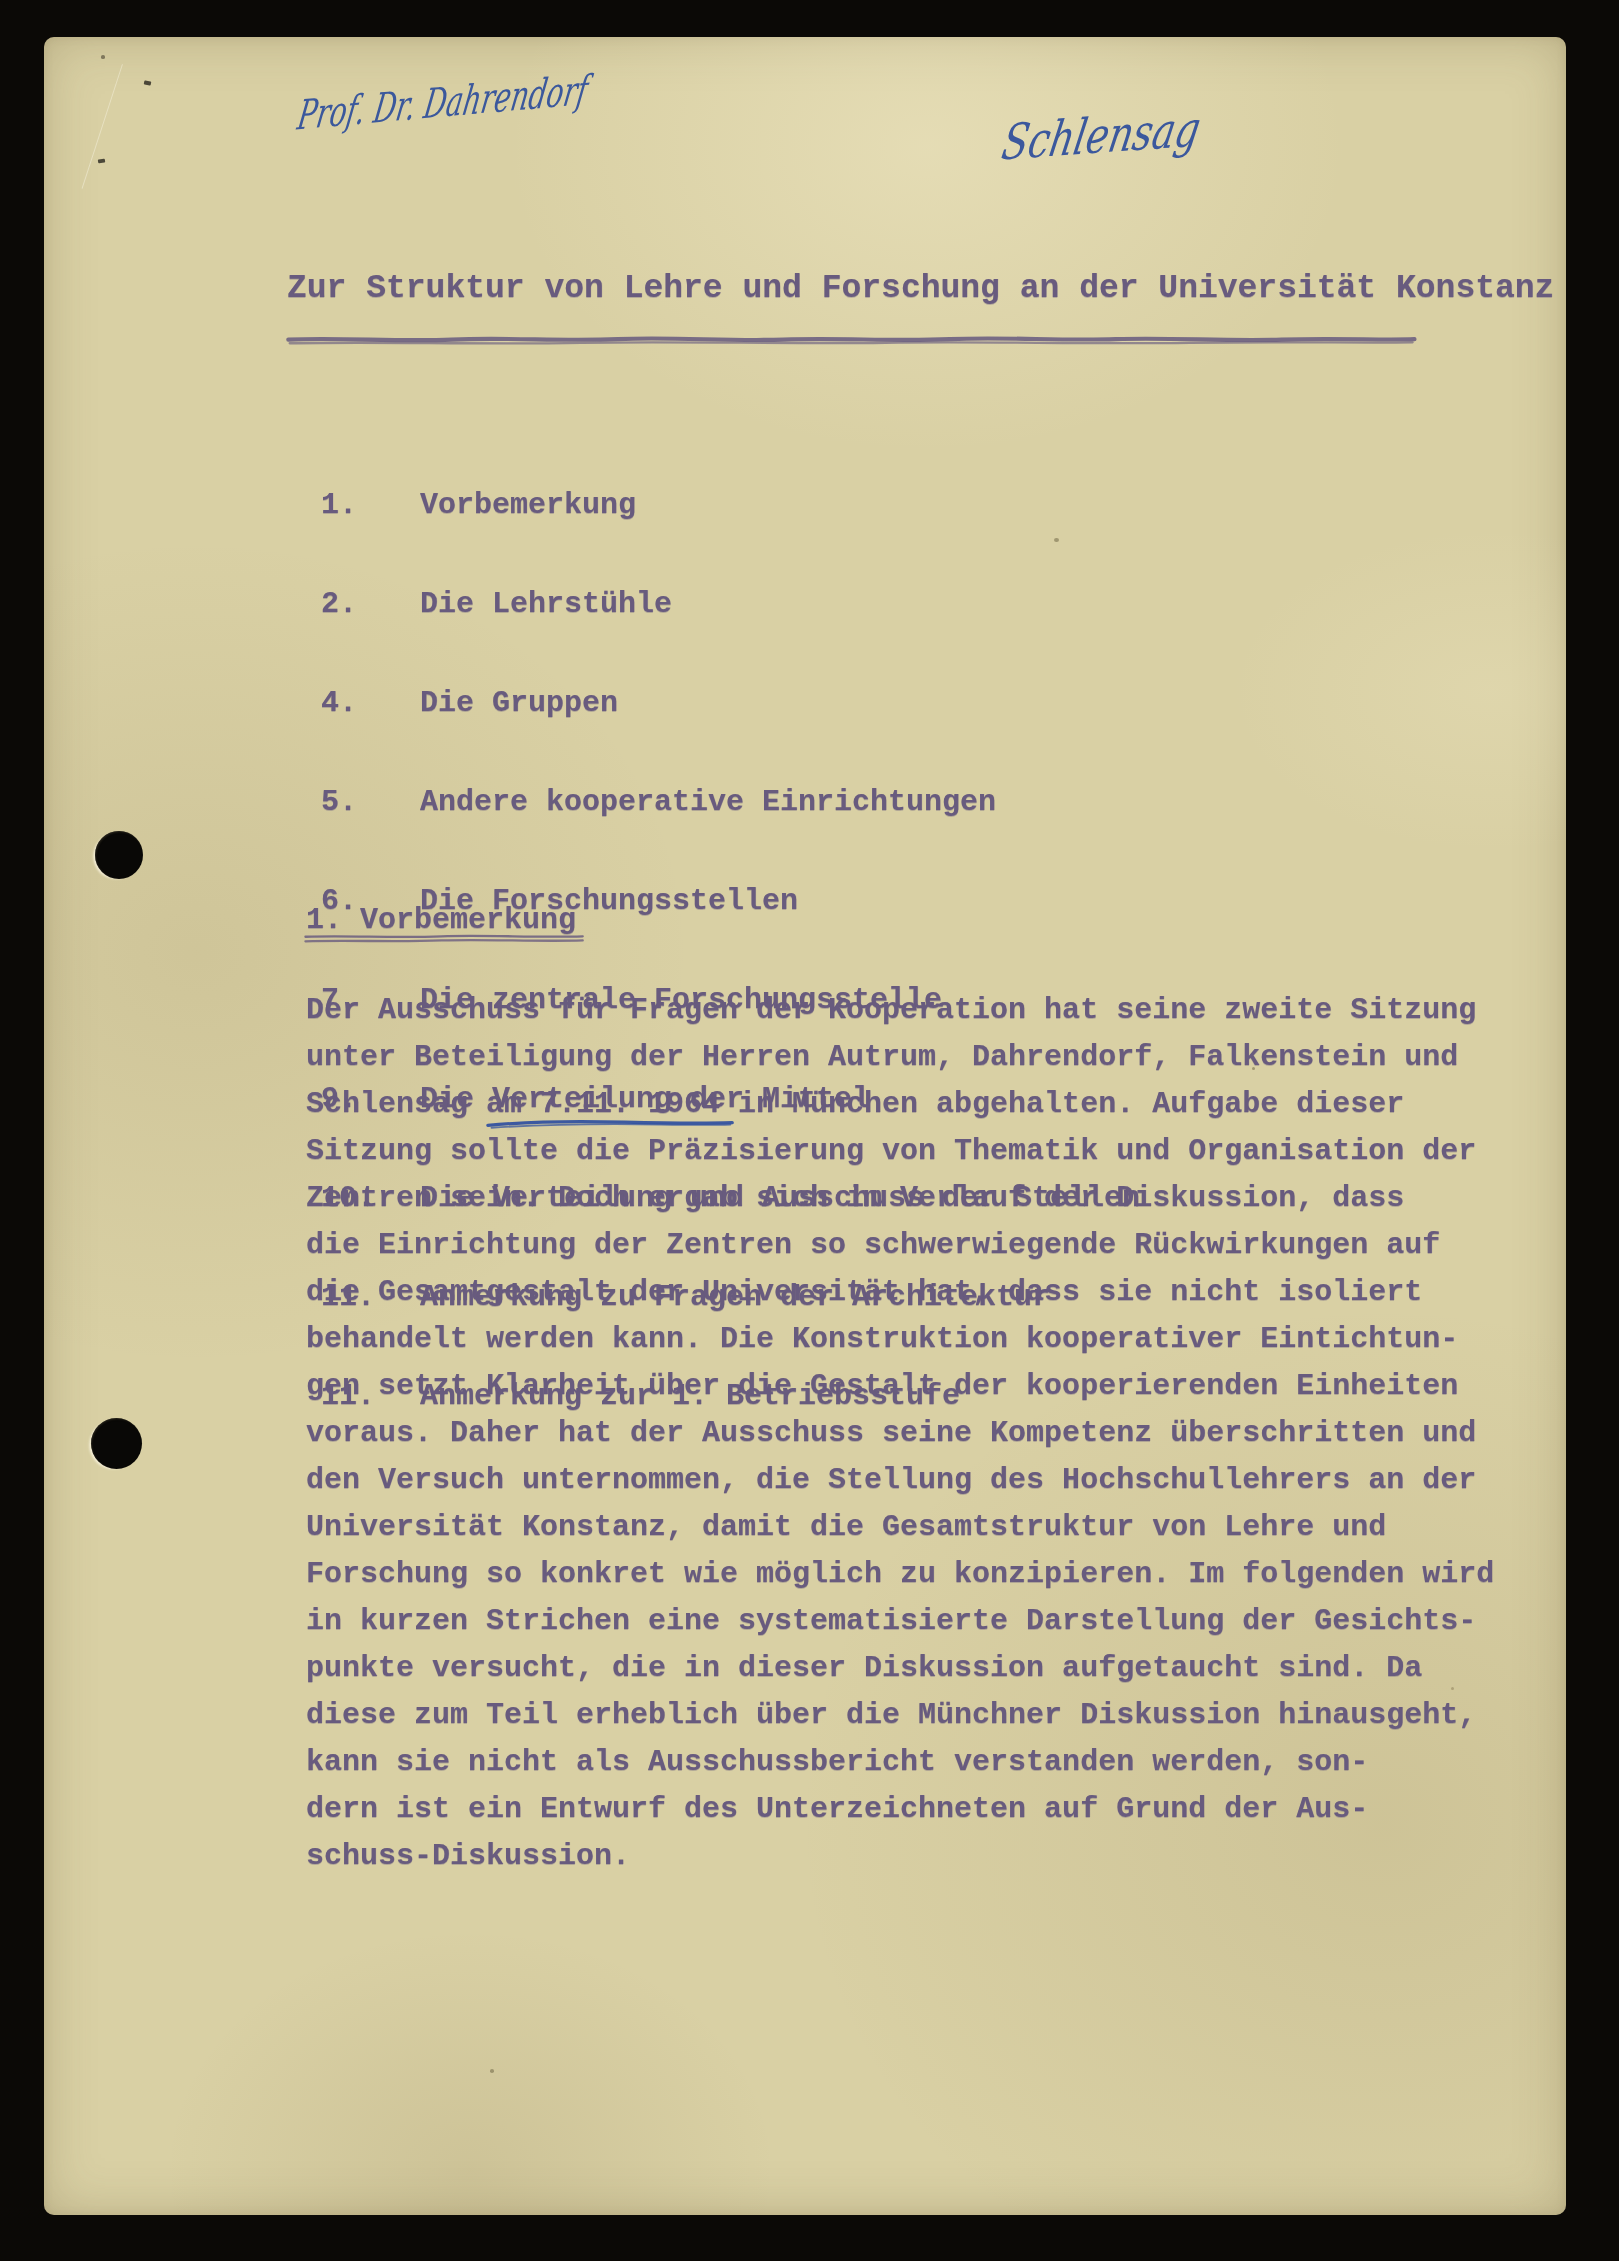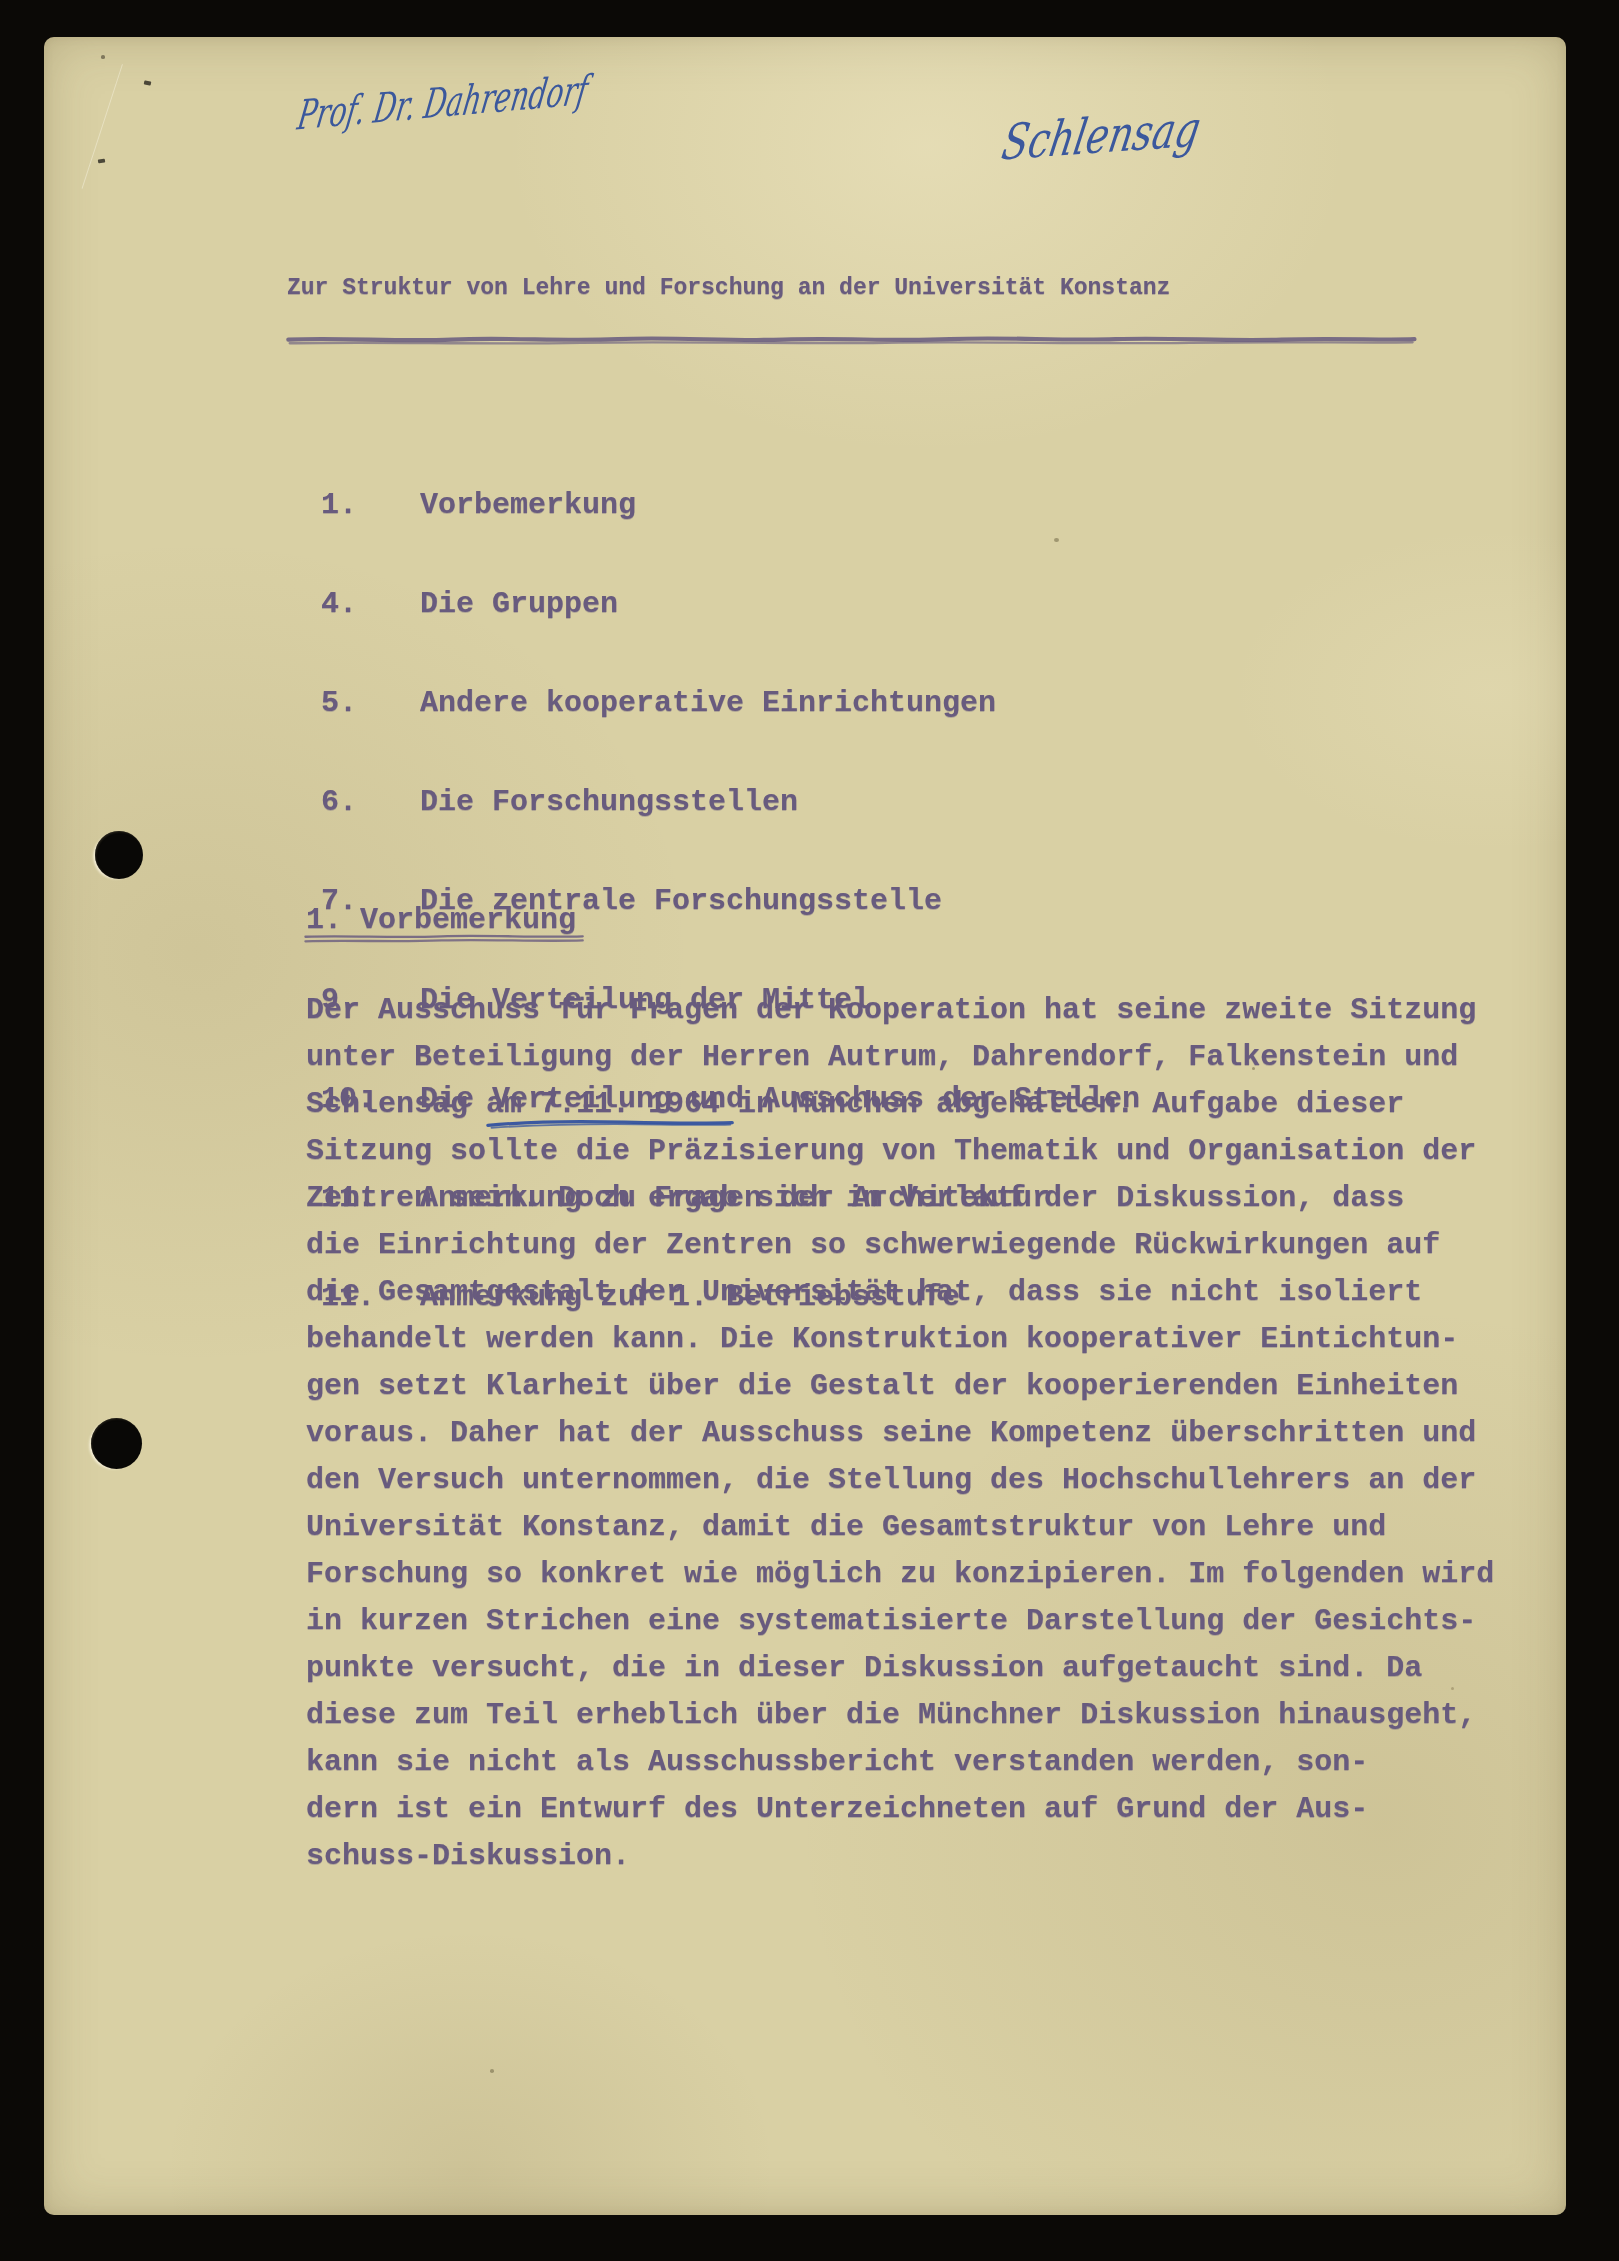--- a/index.html
+++ b/index.html
@@ -25,21 +25,21 @@
       radial-gradient(369px 231px at 95% 30%,  rgba(235,227,190,.30), transparent 70%);
   }
   .typed{
     position:absolute;
     font-family:"Liberation Mono", monospace;
     font-weight:700;
     color:#685b7e;
     text-shadow: 0 0.5px 0.5px rgba(104,91,125,.35), 0.5px 0 0.5px rgba(104,91,125,.22);
     white-space:pre;
   }
-  .title{ left:243px; top:233px; font-size:23px; line-height:37px; letter-spacing:0; }
+  .title{ left:243px; top:233px; font-size:33px; line-height:37px; letter-spacing:0; }
   .toc{ left:277px; top:386px; font-size:30px; line-height:33px; }
   .toc-row{ height:33px; }
   .toc-num{ display:inline-block; width:99px; }
   .heading{ left:262px; top:866px; font-size:30px; }
   .paragraph{
     left:262px; top:950px; width:1282px;
     font-size:30px; line-height:47px;
     white-space:pre-line;
   }
   .handwriting{
@@ -88,20 +88,21 @@
 
   <div class="typed title">Zur Struktur von Lehre und Forschung an der Universität Konstanz</div>
 
   <svg class="underline-svg u-title" width="1134" height="13" viewBox="0 0 2460 28">
     <path d="M5,12 C120,7 240,17 360,12 C480,7 600,16 720,11 C840,6 960,16 1080,12 C1200,8 1320,16 1440,11 C1560,6 1680,15 1800,11 C1920,7 2040,16 2160,12 C2280,8 2380,14 2448,11" stroke="#6a5d7f" stroke-width="9" fill="none" stroke-linecap="round" opacity="0.88"></path>
     <path d="M8,20 C200,16 420,23 640,19 C860,15 1080,22 1300,19 C1520,16 1740,22 1960,19 C2180,16 2330,20 2444,18" stroke="#6a5d7f" stroke-width="5" fill="none" stroke-linecap="round" opacity="0.65"></path>
   </svg>
 
   <div class="typed toc">
     <div class="toc-row"><span class="toc-num">1.</span><span>Vorbemerkung</span></div>
+    <div class="toc-row"><span class="toc-num">2.</span><span>Die Lehrstühle</span></div>
     <div class="toc-row"><span class="toc-num">4.</span><span>Die Gruppen</span></div>
     <div class="toc-row"><span class="toc-num">5.</span><span>Andere kooperative Einrichtungen</span></div>
     <div class="toc-row"><span class="toc-num">6.</span><span>Die Forschungsstellen</span></div>
     <div class="toc-row"><span class="toc-num">7.</span><span>Die zentrale Forschungsstelle</span></div>
     <div class="toc-row"><span class="toc-num">9.</span><span>Die Verteilung der Mittel</span></div>
     <div class="toc-row"><span class="toc-num">10.</span><span>Die Verteilung und Ausschuss der Stellen</span></div>
     <div class="toc-row"><span class="toc-num">11.</span><span>Anmerkung zu Fragen der Architektur</span></div>
     <div class="toc-row"><span class="toc-num">11.</span><span>Anmerkung zur 1. Betriebsstufe</span></div>
   </div>
 

